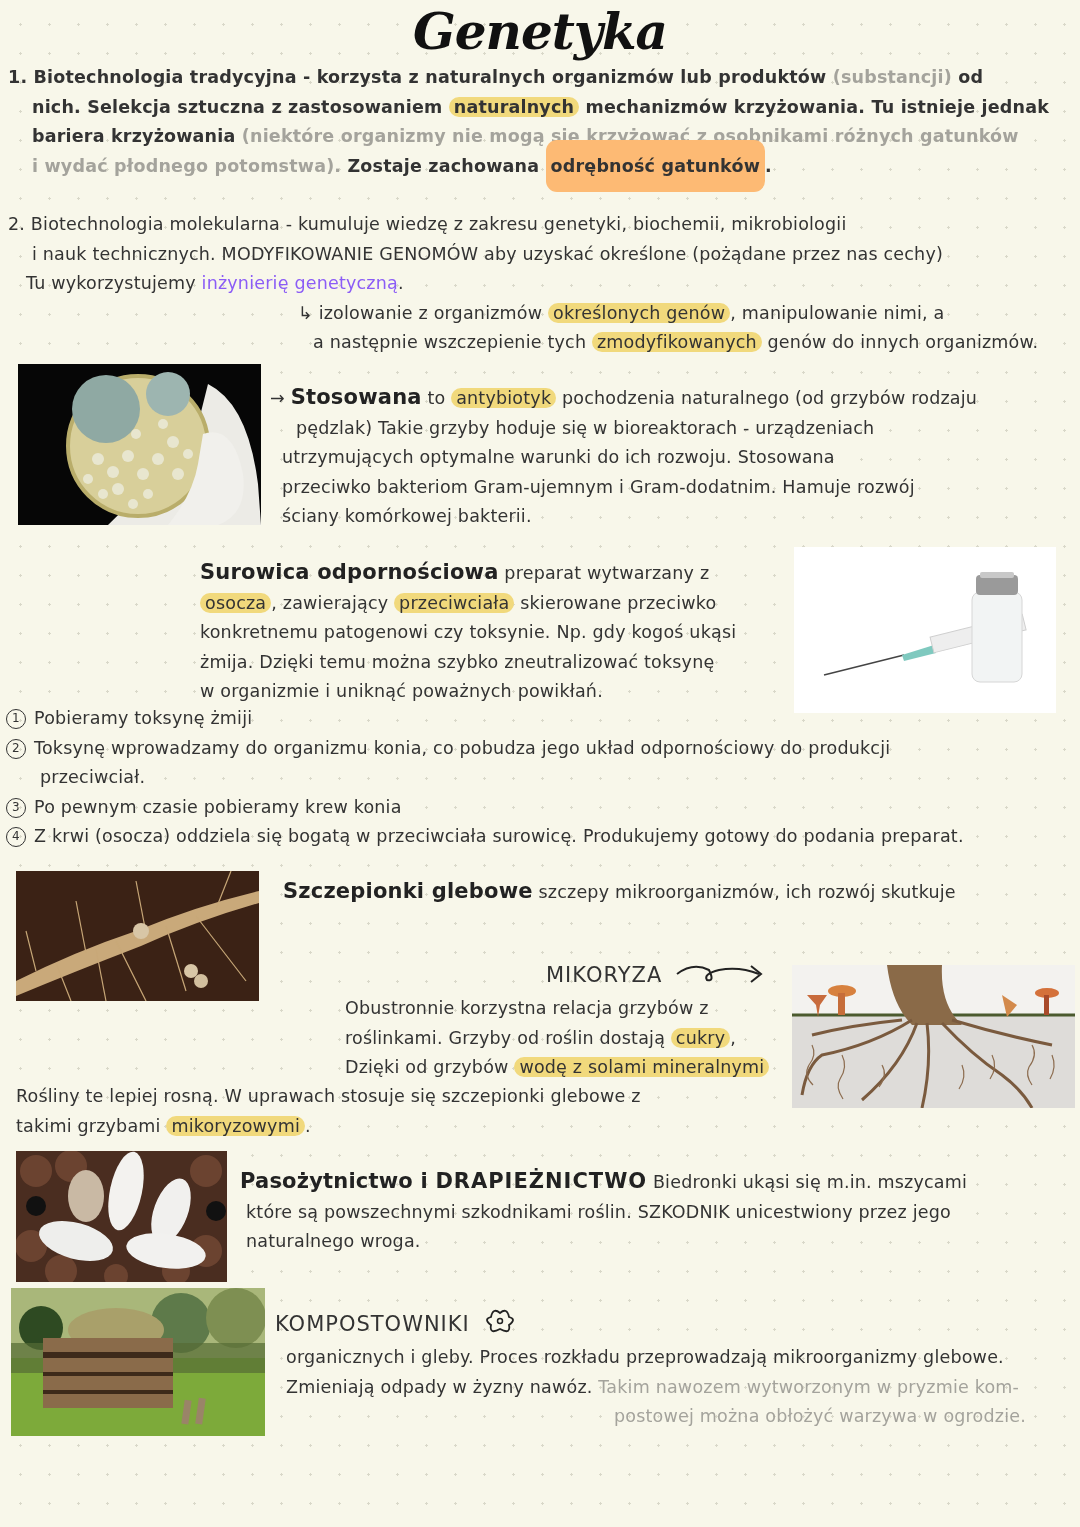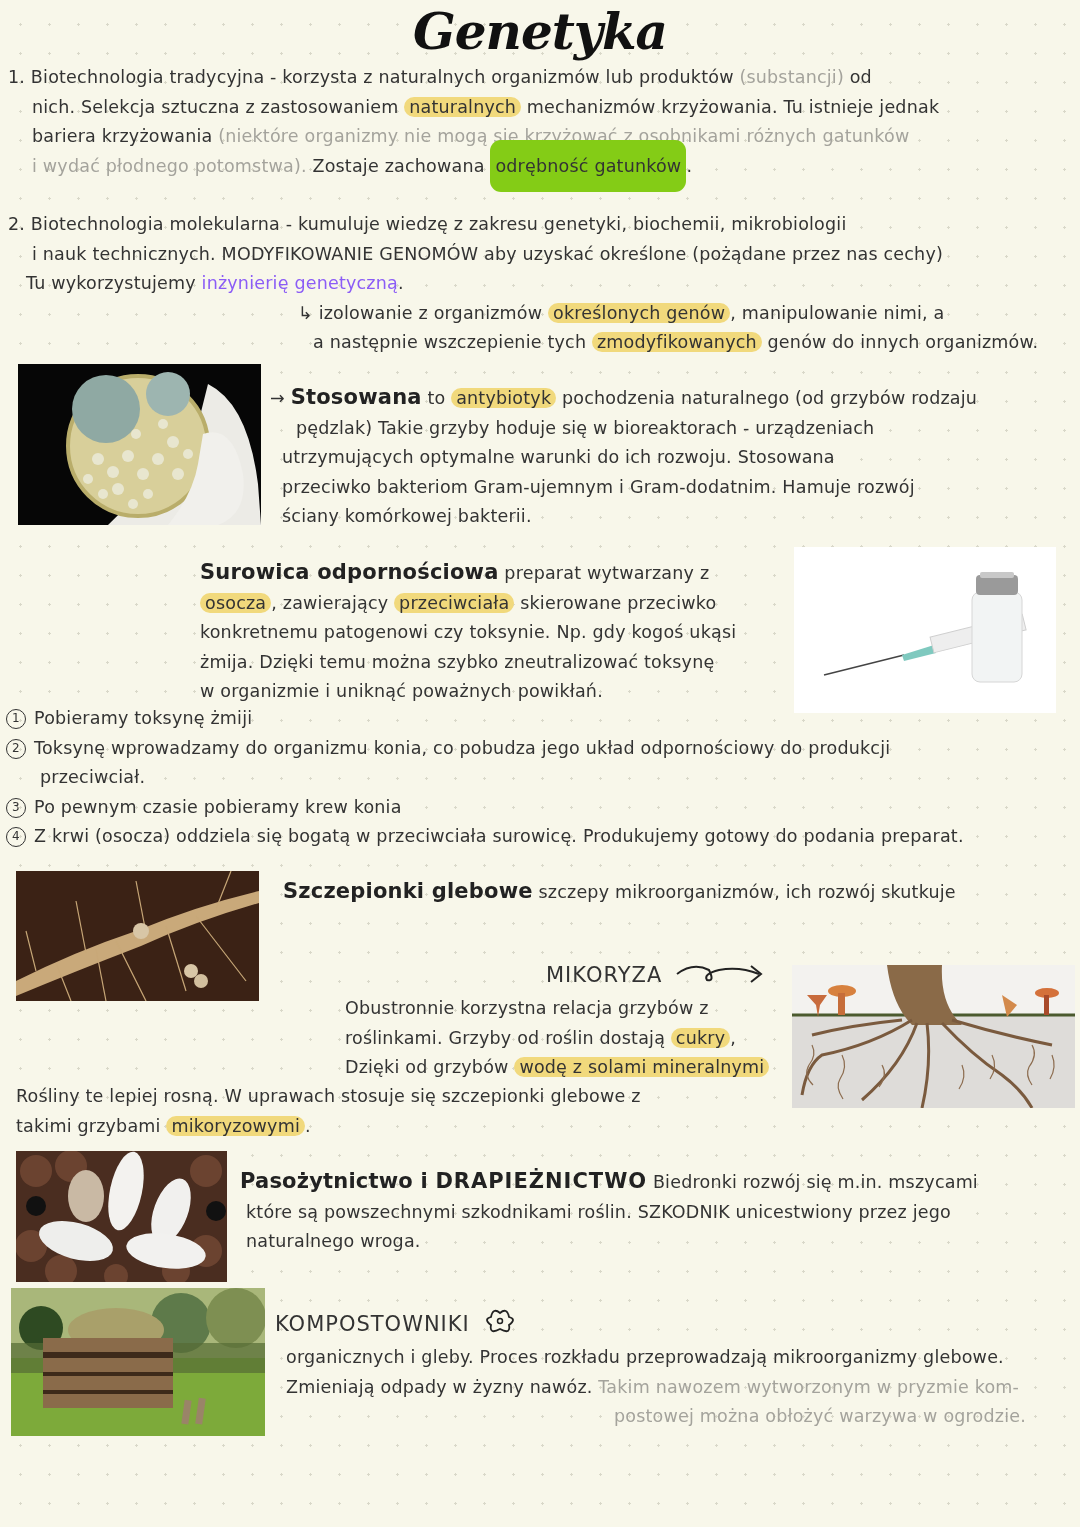--- a/index.html
+++ b/index.html
@@ -18,39 +18,39 @@
   .title {
     position: absolute; left: 0; width: 1080px; top: 2px; text-align: center;
     font-family: "DejaVu Serif", serif; font-style: italic; font-weight: bold;
     font-size: 50px; color: #111; letter-spacing: -1px;
   }
   .blk { position: absolute; font-size: 17.5px; line-height: 29.5px; color: #333; letter-spacing: 0.2px; }
   .blk p { white-space: nowrap; }
   .gray { color: #a4a39c; }
   .pink-text { color: #8b5cf6; }
   .hl-y { background: #f1d97c; border-radius: 11px; padding: 0 5px; }
-  .hl-p { background: #84cc16; border-radius: 11px; padding: 16px 5px; text-align: right; }
+  .hl-p { background: #fdba74; border-radius: 11px; padding: 16px 5px; text-align: right; }
   .bold-head { font-size: 21px; font-weight: bold; color: #222; }
   .caps { letter-spacing: 1px; }
   .step-num {
     display: inline-block; width: 20px; height: 20px; border: 1.5px solid #333;
     border-radius: 50%; font-size: 12px; line-height: 17px; text-align: center;
     margin-right: 8px; vertical-align: 2px;
   }
   .img { position: absolute; overflow: hidden; }
   .img svg { width: 100%; height: 100%; display: block; }
 </style>
 </head>
 <body>
 
 <div class="page">
 
   <div class="title">Genetyka</div>
 
-  <div class="blk" style="left:8px; top:63px;">
+  <div class="blk" style="left:8px; top:63px;font-weight:bold;">
     <p><span>1. Biotechnologia tradycyjna - korzysta z naturalnych organizmów lub produktów </span><span class="gray">(substancji)</span><span> od</span></p>
     <p style="padding-left:24px"><span>nich. Selekcja sztuczna z zastosowaniem </span><span class="hl-y">naturalnych</span><span> mechanizmów krzyżowania. Tu istnieje jednak</span></p>
     <p style="padding-left:24px"><span>bariera krzyżowania </span><span class="gray">(niektóre organizmy nie mogą się krzyżować z osobnikami różnych gatunków</span></p>
     <p style="padding-left:24px"><span class="gray">i wydać płodnego potomstwa).</span><span> Zostaje zachowana </span><span class="hl-p">odrębność gatunków</span><span>.</span></p>
   </div>
 
   <div class="blk" style="left:8px; top:210px;">
     <p>2. Biotechnologia molekularna - kumuluje wiedzę z zakresu genetyki, biochemii, mikrobiologii</p>
     <p style="padding-left:24px">i nauk technicznych. MODYFIKOWANIE GENOMÓW aby uzyskać określone (pożądane przez nas cechy)</p>
     <p style="padding-left:18px"><span>Tu wykorzystujemy </span><span class="pink-text">inżynierię genetyczną</span><span>.</span></p>
@@ -214,21 +214,21 @@
         <circle cx="200" cy="60" r="10" fill="#111"></circle>
       <ellipse cx="70" cy="45" rx="18" ry="26" fill="#c9b9a4"></ellipse>
       <ellipse cx="110" cy="40" rx="16" ry="40" fill="#f3f2ef" transform="rotate(12 110 40)"></ellipse>
       <ellipse cx="155" cy="60" rx="17" ry="34" fill="#f1f0ee" transform="rotate(20 155 60)"></ellipse>
       <ellipse cx="60" cy="90" rx="38" ry="18" fill="#eeeeec" transform="rotate(15 60 90)"></ellipse>
       <ellipse cx="150" cy="100" rx="40" ry="17" fill="#f2f1ef" transform="rotate(8 150 100)"></ellipse>
     </svg>
   </div>
 
   <div class="blk" style="left:240px; top:1167px;">
-    <p><span class="bold-head">Pasożytnictwo</span><span class="bold-head"> i </span><span class="bold-head caps">DRAPIEŻNICTWO</span><span> Biedronki rozwój się m.in. mszycami</span></p>
+    <p><span class="bold-head">Pasożytnictwo</span><span class="bold-head"> i </span><span class="bold-head caps">DRAPIEŻNICTWO</span><span> Biedronki ukąsi się m.in. mszycami</span></p>
     <p style="padding-left:6px">które są powszechnymi szkodnikami roślin. SZKODNIK unicestwiony przez jego</p>
     <p style="padding-left:6px">naturalnego wroga.</p>
   </div>
 
   <div class="img" style="left:11px; top:1288px; width:254px; height:148px; background:#6b8a3a;">
     <svg viewBox="0 0 254 148">
       <rect width="254" height="70" fill="#a9b77a"></rect>
       <rect y="70" width="254" height="78" fill="#7daa3a"></rect>
       <circle cx="30" cy="40" r="22" fill="#2e4a22"></circle>
       <circle cx="170" cy="35" r="30" fill="#5e7a4a"></circle>

